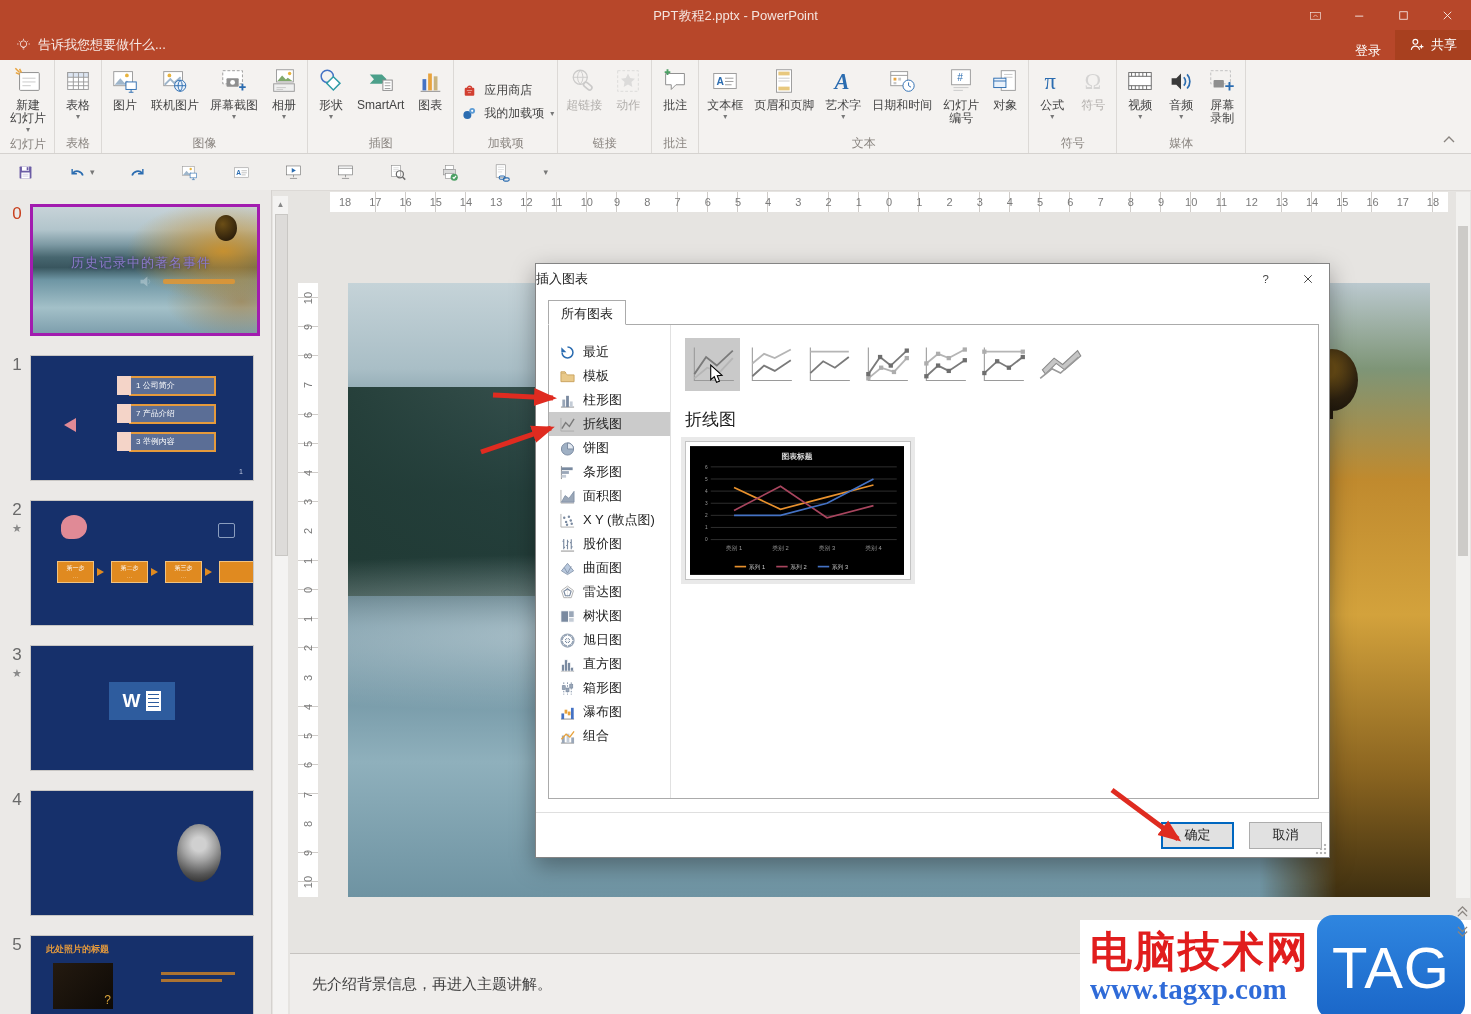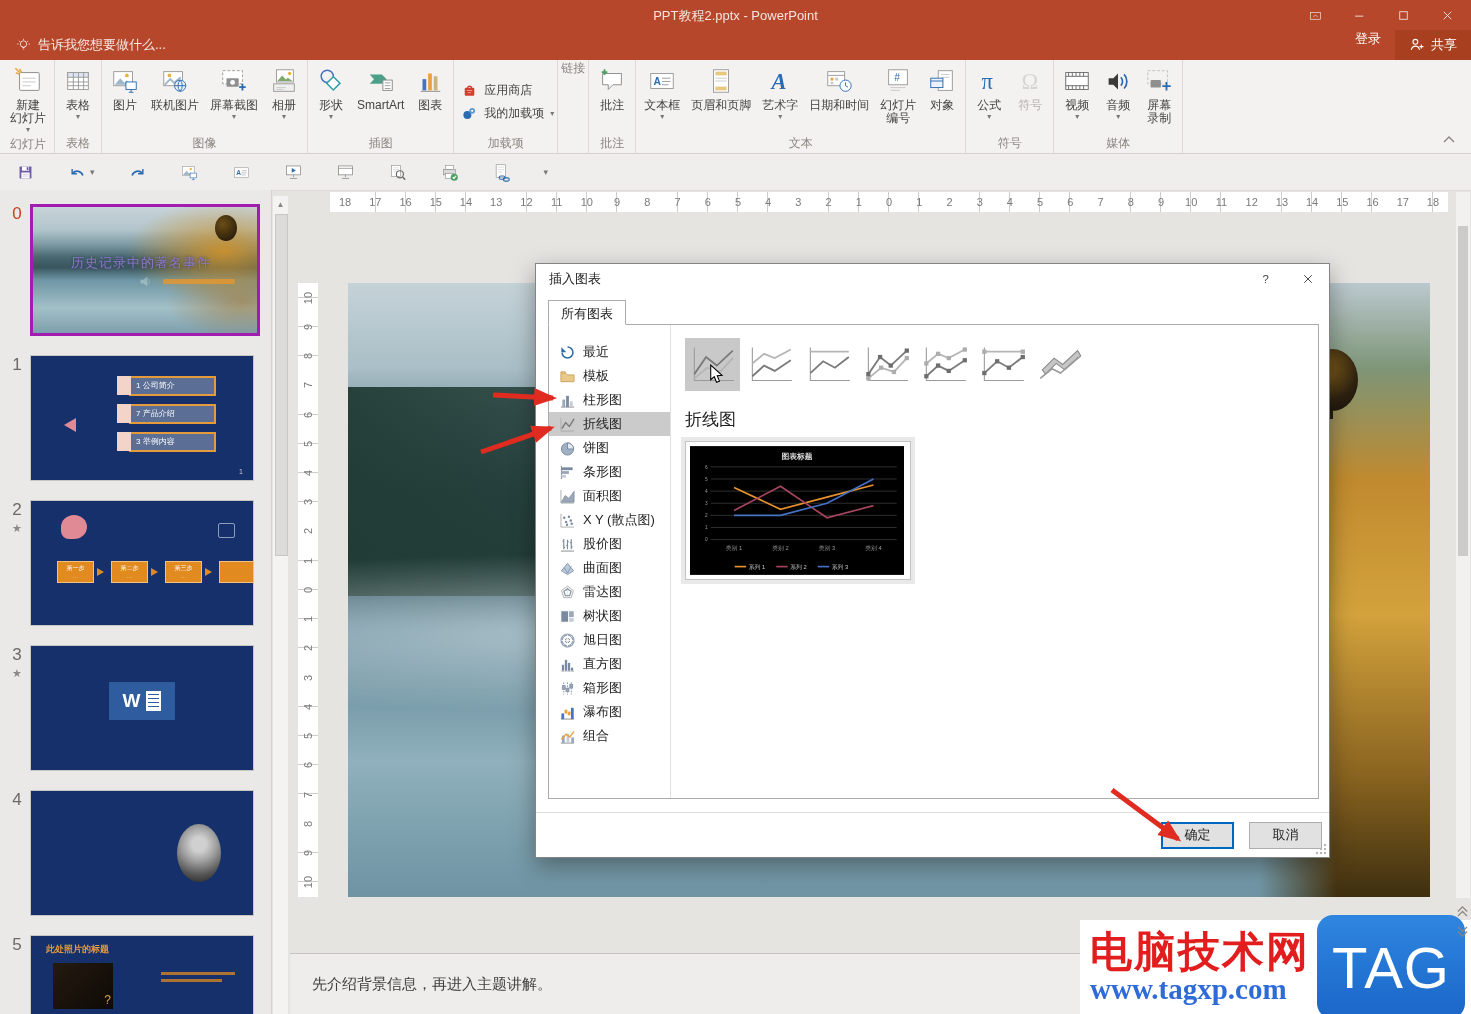--- a/index.html
+++ b/index.html
@@ -12,21 +12,21 @@
   .titlebar .title{position:absolute;left:0;right:0;top:7px;text-align:center;font-size:13px;color:#F4E4DE}
   .win-controls{position:absolute;right:2px;top:0;display:flex;height:30px}
   .win-btn{width:44px;display:flex;align-items:center;justify-content:center;opacity:.92}
   .win-btn svg{width:15px;height:15px}
   
   .menubar{position:absolute;left:0;top:30px;right:0;height:30px;background:#B7472A;display:flex;align-items:stretch;color:#fff;font-size:14px}
   .mtab{padding:0 16px;display:flex;align-items:center;white-space:nowrap}
   .mtab.active{background:#F4F2F0;color:#C43E1C}
   .tellme{display:flex;align-items:center;gap:7px;margin-left:16px;color:rgba(255,255,255,.88);font-size:13px;white-space:nowrap}
   .tellme svg{width:15px;height:15px}
-  .menu-right{margin-left:auto;display:flex;align-items:flex-start;gap:0}
+  .menu-right{margin-left:auto;display:flex;align-items:flex-end;gap:0}
   .signin{padding:0 14px;font-size:13px}
   .share{display:flex;align-items:center;gap:6px;padding:0 14px;background:#A8401F;font-size:13px;height:100%}
   .share svg{width:16px;height:16px}
   
   .ribbon{position:absolute;left:0;top:60px;right:0;height:93px;background:#F4F2F0;border-bottom:1px solid #D5D2CF;display:flex;align-items:stretch;padding-left:2px}
   .rgroup{display:flex;flex-direction:column;border-right:1px solid #DCD9D6;padding:0 3px;flex:0 0 auto}
   .rbtns{flex:1;display:flex;align-items:flex-start;justify-content:center;gap:1px;padding-top:4px}
   .rlabel{height:18px;line-height:16px;text-align:center;font-size:12px;color:#8A8580}
   .rbtn{display:flex;flex-direction:column;align-items:center;font-size:12px;color:#444;padding:2px 5px;line-height:13px;text-align:center}
   .rbtn .lbl{white-space:pre-line}
@@ -123,21 +123,21 @@
   .watermark{position:absolute;left:1080px;top:920px;right:0;bottom:0;background:#fff;z-index:90;
     display:flex;align-items:center;justify-content:space-between;padding:0 6px 0 10px;box-sizing:border-box}
   .wm-text{line-height:1.05}
   .wm-site{font-family:"Liberation Serif",serif;font-weight:bold;font-size:42px;color:#E11D1D;letter-spacing:2px}
   .wm-url{font-family:"Liberation Serif",serif;font-weight:bold;font-size:29px;color:#2F6BD8}
   .wm-badge{width:148px;height:104px;background:linear-gradient(180deg,#2F86E0,#1A66C8);border-radius:16px;
     color:#fff;font-weight:normal;font-size:58px;display:flex;align-items:center;justify-content:center;letter-spacing:1px}
   
   .dialog{position:absolute;left:535px;top:263px;width:795px;height:595px;background:#fff;border:1px solid #848484;
     box-shadow:0 8px 22px rgba(0,0,0,.35);z-index:50;font-size:13px;color:#1E1E1E;box-sizing:border-box}
-  .dlg-title{position:absolute;left:0;top:0;right:0;height:30px;display:flex;align-items:center;padding-left:13px;font-size:13px}
+  .dlg-title{position:absolute;left:0;top:0;right:0;height:30px;display:flex;align-items:center;font-size:13px}
   .dlg-ctrl{position:absolute;top:0;right:0;display:flex;height:30px}
   .dlg-ctrl div{width:42px;display:flex;align-items:center;justify-content:center;color:#444}
   .dlg-tabs{position:absolute;left:12px;top:36px;height:25px;display:flex;z-index:2}
   .dlg-tab{padding:4px 12px;background:#fff;border:1px solid #ABABAB;border-bottom:1px solid #fff;font-size:13px}
   .dlg-body{position:absolute;left:12px;right:10px;top:60px;bottom:58px;border:1px solid #ABABAB;background:#fff;overflow:hidden}
   .dlg-list{position:absolute;left:0;top:0;bottom:0;width:122px;border-right:1px solid #E1E1E1;padding-top:15px;box-sizing:border-box}
   .ct-row{display:flex;align-items:center;gap:8px;height:24px;padding-left:11px;font-size:13px;white-space:nowrap}
   .ct-row svg{width:15px;height:15px;flex:0 0 auto}
   .ct-row.sel{background:#CBCBCB}
   .dlg-right{position:absolute;left:123px;top:0;right:0;bottom:0;overflow:hidden}
@@ -345,20 +345,37 @@
               <circle cx="21" cy="11" r="5.5" fill="#5B9BD5"></circle>
               <circle cx="21" cy="11" r="2" fill="#fff"></circle>
             </svg>
             <span class="lbl">我的加载项</span>
             <span class="arrow">▾</span>
           </div>
         </div>
         <div class="rlabel">加载项</div>
       </div>
       <div class="rgroup">
+        <div class="rbtns">
+          <div class="rbtn disabled">
+            <svg class="ic" viewBox="0 0 32 32">
+              <circle cx="12" cy="12" r="7.5" fill="none" stroke="#ABABAB" stroke-width="1.4"></circle>
+              <path d="M4.5 12h15M12 4.5a11 11 0 010 15M12 4.5a11 11 0 000 15" stroke="#ABABAB" fill="none"></path>
+              <rect x="15" y="19" width="10" height="5" rx="2.5" transform="rotate(40 20 21.5)" fill="none" stroke="#ABABAB" stroke-width="1.8"></rect>
+            </svg>
+            <span class="lbl">超链接</span>
+          </div>
+          <div class="rbtn disabled">
+            <svg class="ic" viewBox="0 0 32 32">
+              <rect x="5" y="5" width="22" height="22" fill="none" stroke="#C6C6C6" stroke-dasharray="3 2"></rect>
+              <path d="M16 8l2.3 4.8 5.2.7-3.8 3.6.9 5.2-4.6-2.5-4.6 2.5.9-5.2L8.5 13.5l5.2-.7z" fill="#C9C9C9"></path>
+            </svg>
+            <span class="lbl">动作</span>
+          </div>
+        </div>
         <div class="rlabel">链接</div>
       </div>
       <div class="rgroup">
         <div class="rbtns">
           <div class="rbtn">
             <svg class="ic" viewBox="0 0 32 32">
               <path d="M6 8h20v12H17l-5 5v-5H6z" fill="#fff" stroke="#8A8A8A"></path>
               <path d="M8 3.5v6M5 6.5h6" stroke="#4CA064" stroke-width="2"></path>
             </svg>
             <span class="lbl">批注</span>

